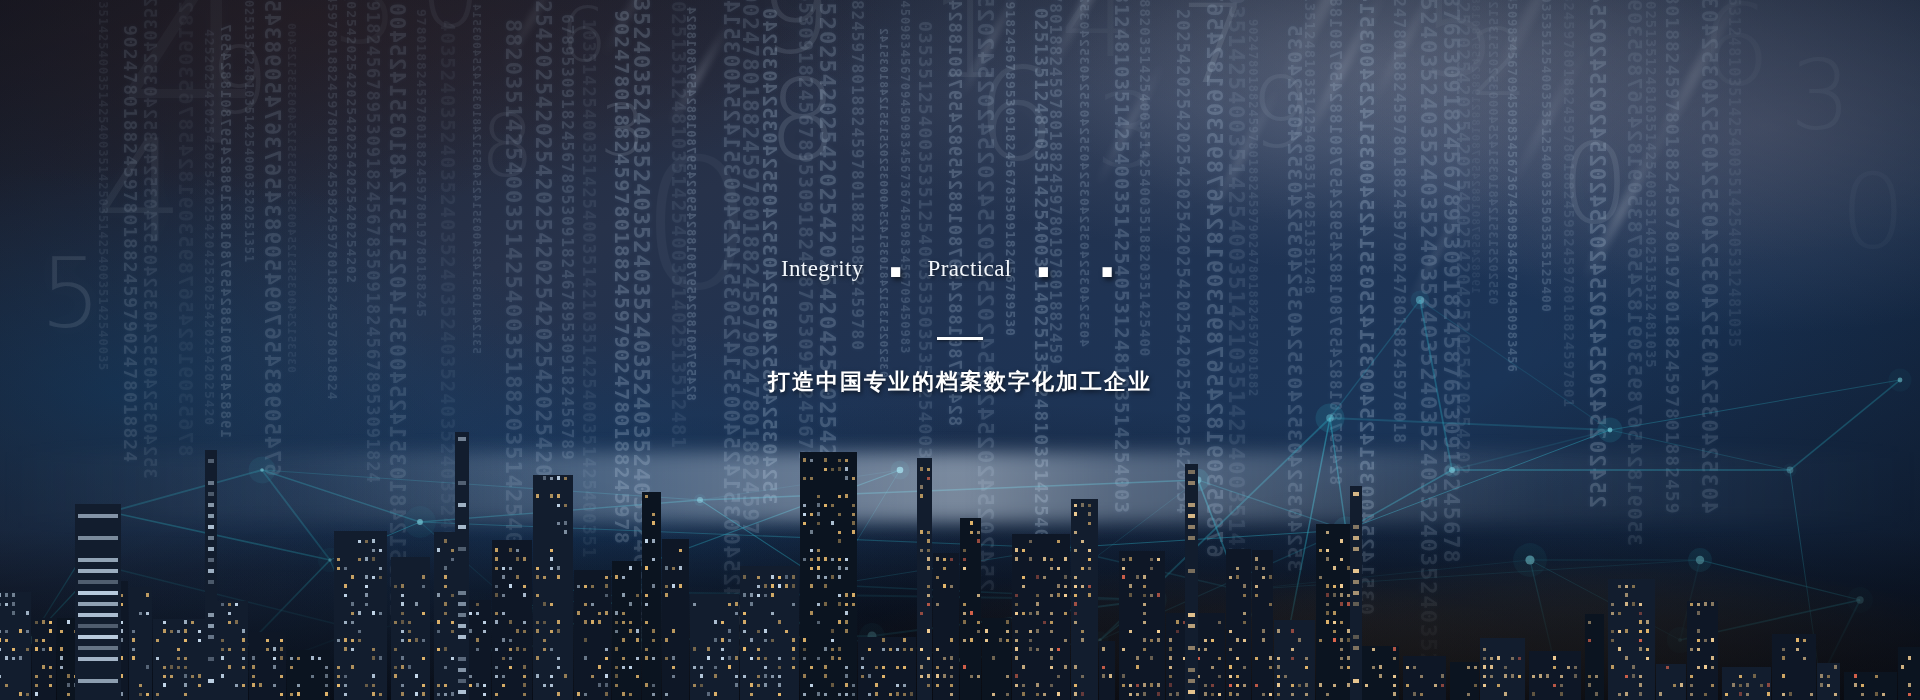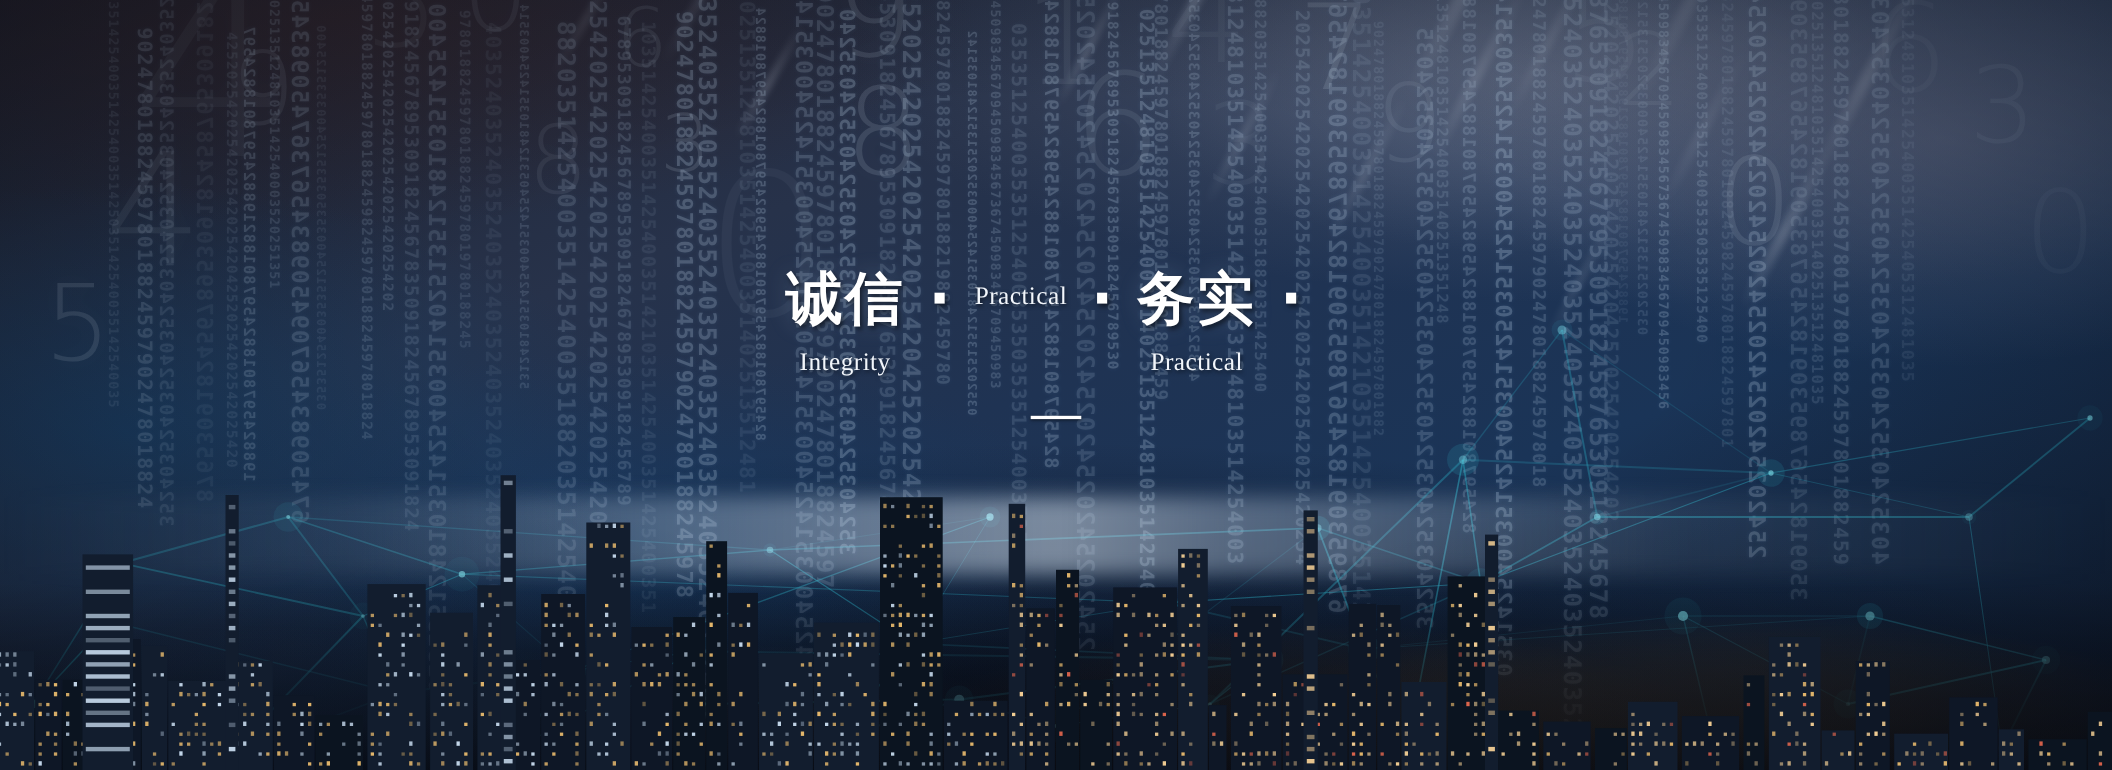--- a/index.html
+++ b/index.html
@@ -1754,31 +1754,27 @@
     </div>
   <div class="city-glow"></div>
   <div class="horizon"></div>
   <div class="bottom-dark"></div>
   <div class="vignette"></div>
 
   <div class="content">
 
     <div class="values-row" id="values-row">
         <div class="value-group">
-          <div class="v-cn">诚信</div>
           <div class="v-en">Integrity</div>
         </div>
         <div class="sep">·</div>
         <div class="value-group">
           <div class="v-en">Practical</div>
         </div>
         <div class="sep">·</div>
-        <div class="value-group">
-          <div class="v-cn">务实</div>
-          <div class="v-en">Practical</div>
-        </div>
         <div class="sep">·</div>
       </div>
 
     <div class="divider"></div>
 
+    <div class="tagline">打造中国专业的档案数字化加工企业</div>
   </div>
 </div>
 
 </body></html>

